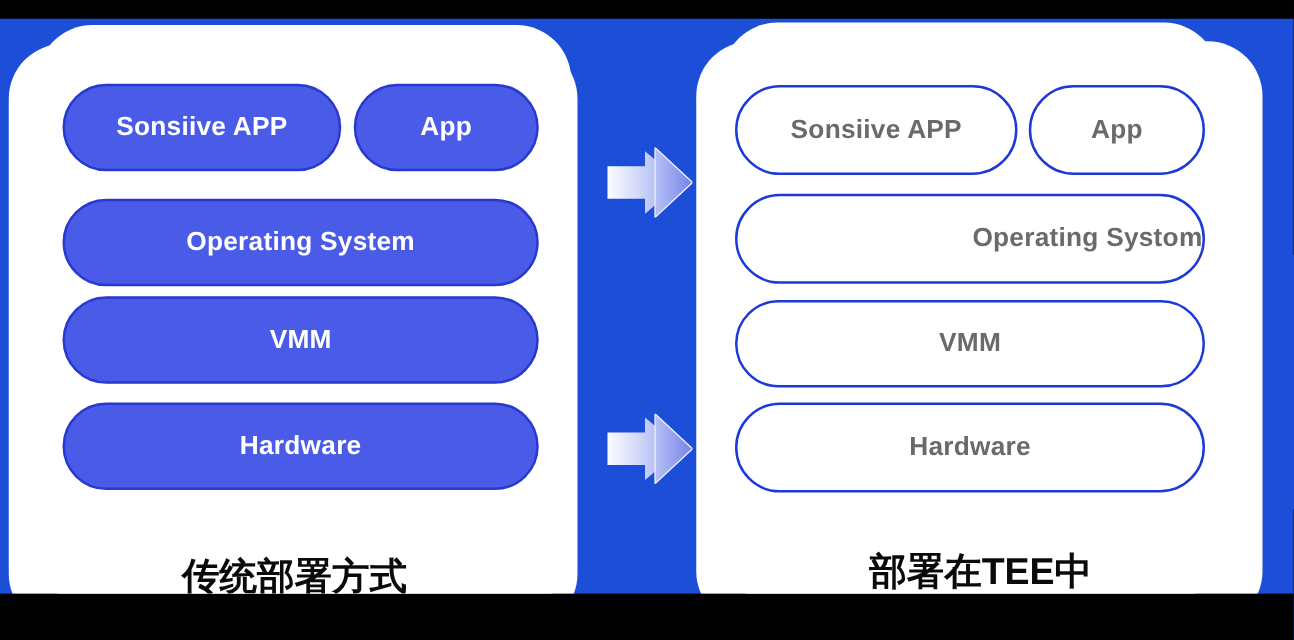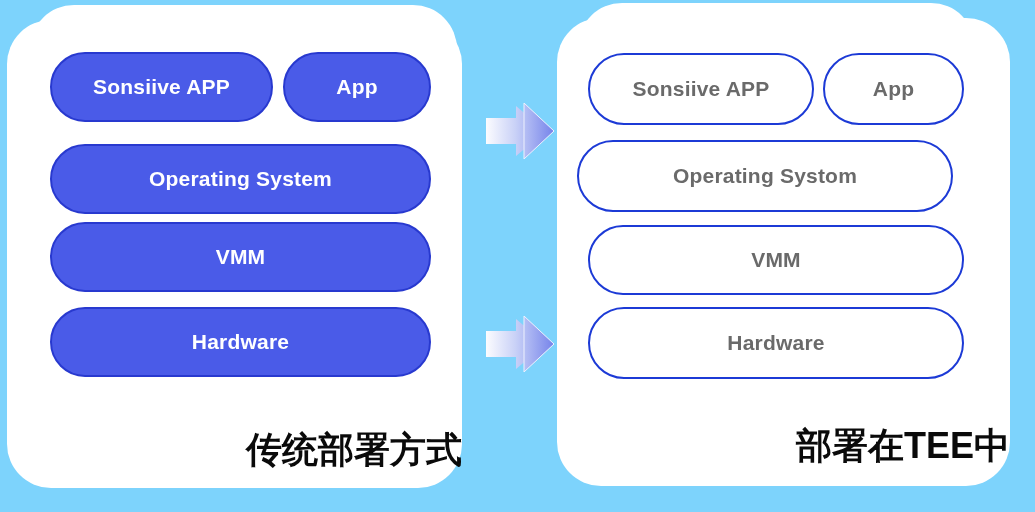--- a/index.html
+++ b/index.html
@@ -1,39 +1,40 @@
 <!DOCTYPE html>
 <html><head>
 <meta charset="utf-8">
 <style>
   html,body{margin:0;padding:0;background:#000;}
   .stage{
-    position:relative;width:1035px;height:512px;background:#7dd3fc;overflow:hidden;
+    position:relative;width:1035px;height:460px;background:#1d4ed8;overflow:hidden;
     font-family:"Liberation Sans","DejaVu Sans",sans-serif;
+    margin-top:15px;
   }
   .panel{position:absolute;background:#fff;border-radius:44px;}
   .panel .backcard{
     position:absolute;background:#fff;border-radius:44px;z-index:0;
   }
   .panel .content{position:absolute;inset:0;z-index:1;}
   .pill{
     position:absolute;display:flex;align-items:center;justify-content:center;
     border-radius:999px;box-sizing:border-box;
   }
   .pill-solid{
     background:#4a5be8;border:2px solid #2839cf;color:#ffffff;
     font-size:21px;font-weight:700;letter-spacing:.2px;
   }
   .pill-outline{
     background:#ffffff;border:2px solid #1c3ad6;color:#6a6a6a;
     font-size:21px;font-weight:700;letter-spacing:.2px;
   }
   .caption{
-    position:absolute;left:2px;right:0;text-align:right;color:#0a0a0a;
-    font-size:36px;font-weight:700;
+    position:absolute;left:2px;right:0;text-align:center;color:#0a0a0a;
+    font-size:30px;font-weight:700;
   }
   .arrow{position:absolute;width:70px;height:56px;}
 </style>
 </head>
 <body>
 
 <div class="stage">
 
   <div class="panel" style="left:7px;top:20px;width:455px;height:468px;">
     <div class="backcard" style="left:23px;top:-15px;width:427px;height:465px;"></div>
@@ -59,21 +60,21 @@
 
   <div class="panel" style="left:557px;top:18px;width:453px;height:468px;">
     <div class="backcard" style="left:21px;top:-15px;width:397px;height:465px;"></div>
     <div class="content">
       <div class="pill pill-outline" style="left:31px;top:35px;width:226px;height:72px;">
         <span>Sonsiive APP</span>
       </div>
       <div class="pill pill-outline" style="left:266px;top:35px;width:141px;height:72px;">
         <span>App</span>
       </div>
-      <div class="pill pill-outline" style="left:20px;top:122px;width:376px;height:72px;">
+      <div class="pill pill-outline" style="left:31px;top:122px;width:376px;height:72px;justify-content:flex-end;">
         <span>Operating Systom</span>
       </div>
       <div class="pill pill-outline" style="left:31px;top:207px;width:376px;height:70px;">
         <span>VMM</span>
       </div>
       <div class="pill pill-outline" style="left:31px;top:289px;width:376px;height:72px;">
         <span>Hardware</span>
       </div>
       <div class="caption" style="top:404px;">部署在TEE中</div>
     </div>

